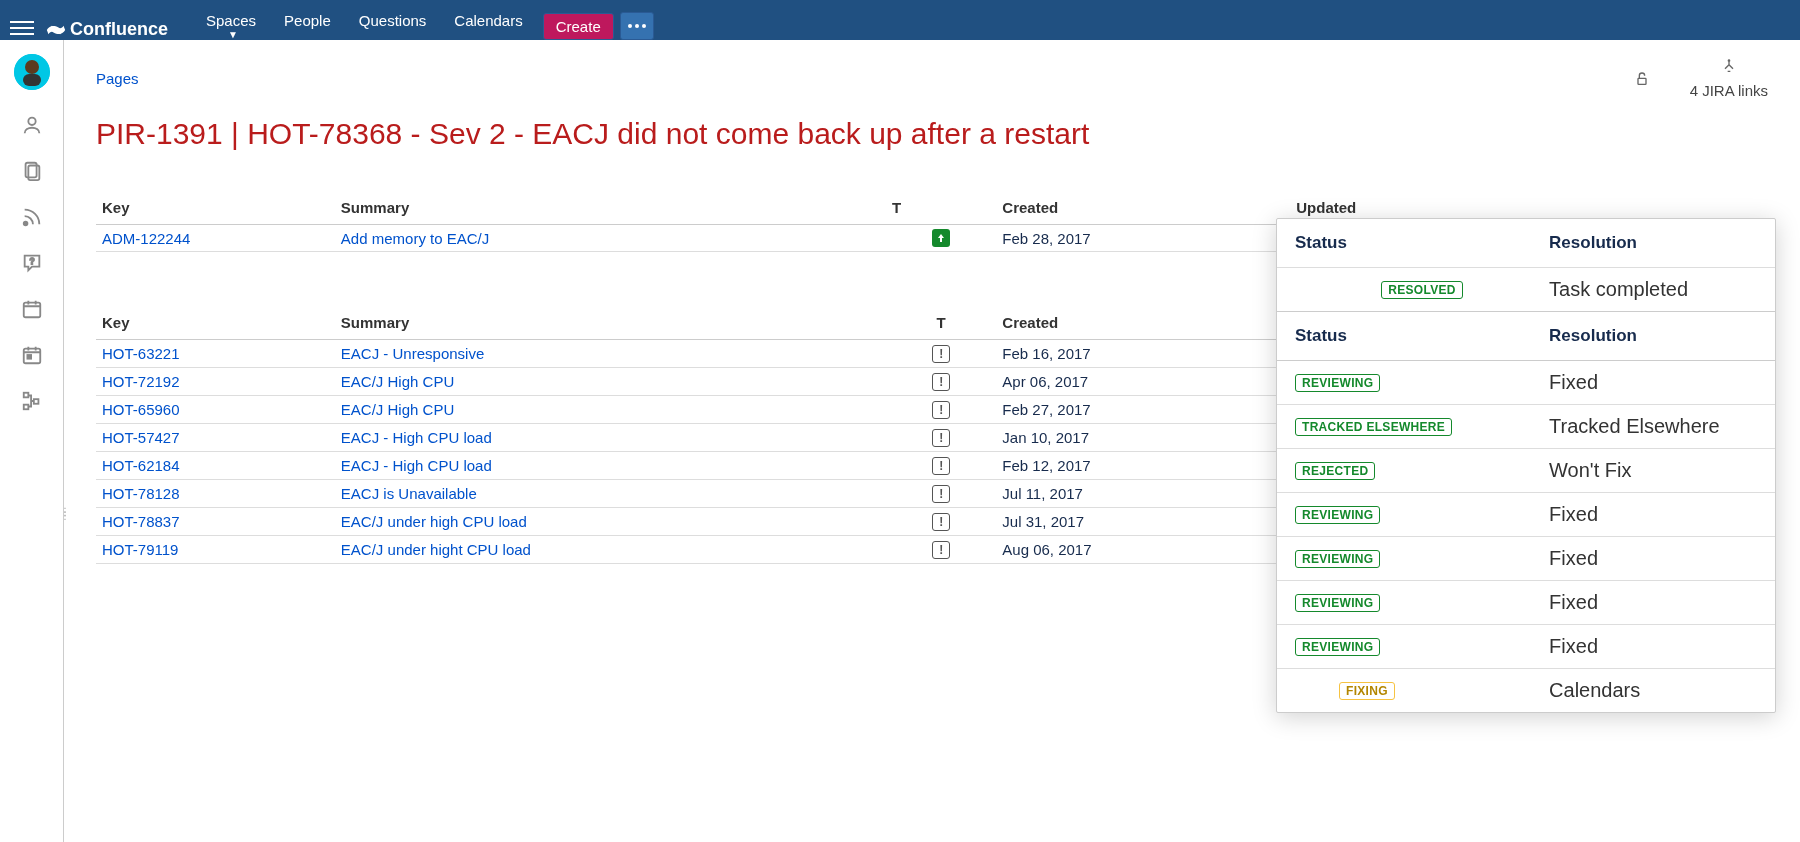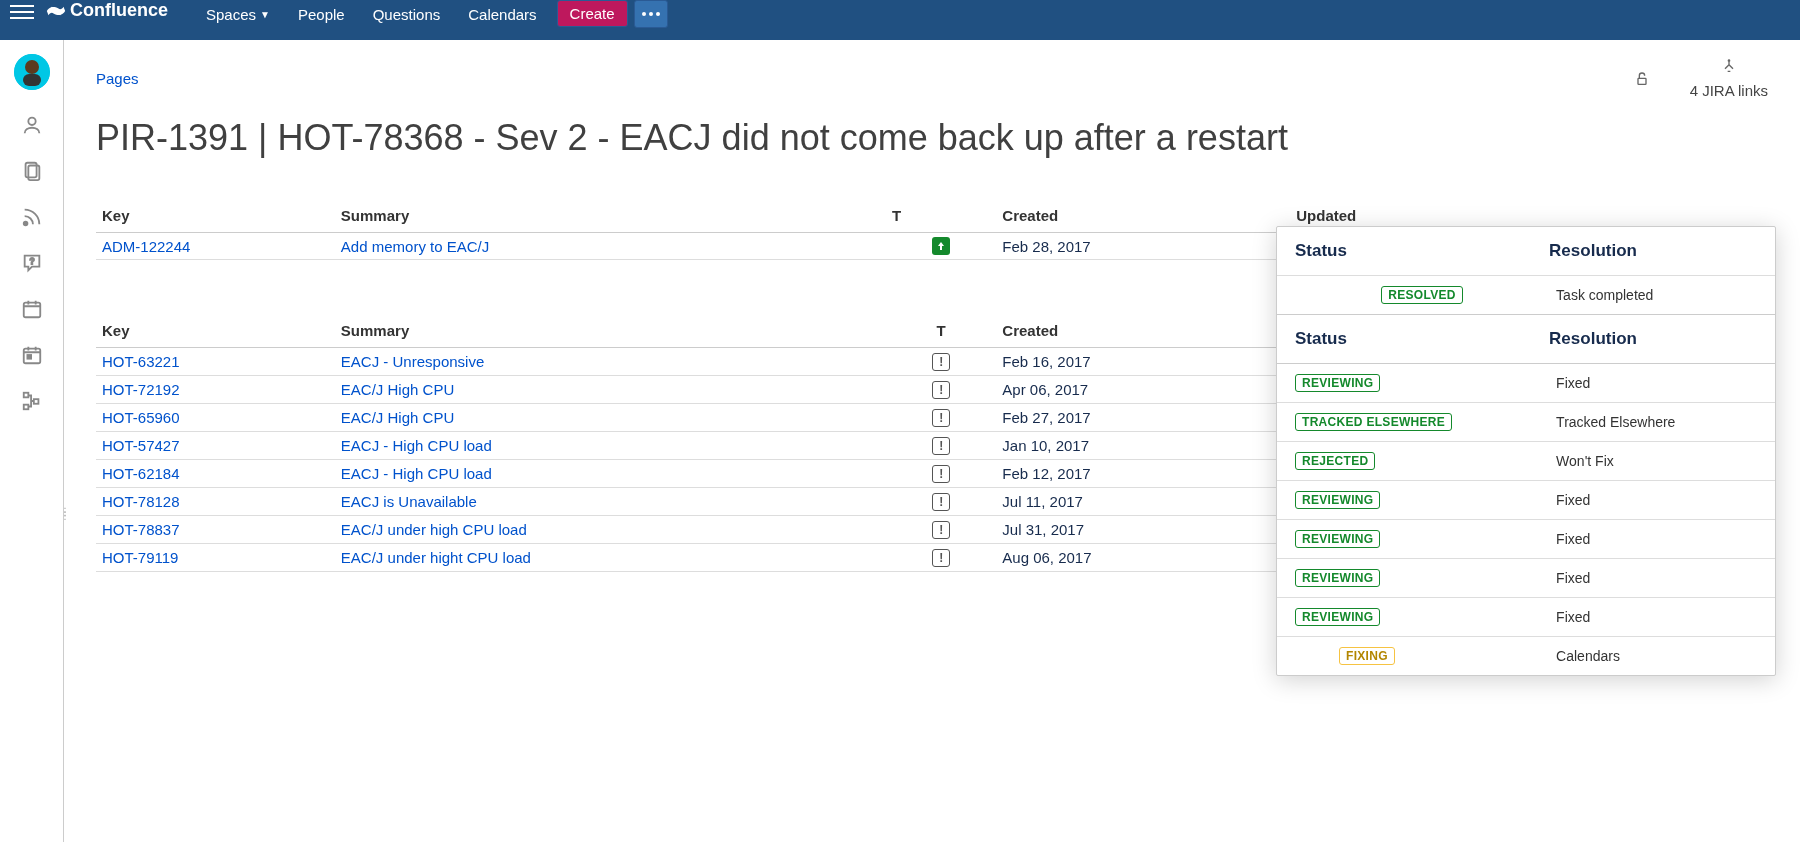--- a/index.html
+++ b/index.html
@@ -1,65 +1,65 @@
 <!DOCTYPE html>
 <html><head>
 <meta charset="utf-8">
 <style>
   * { box-sizing: border-box; margin: 0; padding: 0; }
   body { font-family: -apple-system, BlinkMacSystemFont, "Segoe UI", Arial, sans-serif; font-size: 14px; color: #172B4D; width: 1800px; height: 842px; overflow: hidden; background: #fff; }
 
   
-  .topnav { background: #205081; height: 40px; display:flex; align-items:flex-start; padding:0 10px; color:#fff; }
+  .topnav { background: #205081; height: 40px; display:flex; align-items:flex-end; padding:0 10px; color:#fff; }
   .hamburger { width:24px; height:24px; display:flex; flex-direction:column; justify-content:center; gap:4px; margin-right:12px;}
   .hamburger span{display:block; height:2px; background:#fff;}
   .brand { display:flex; align-items:center; font-weight:600; font-size:18px; margin-right:24px;}
   .brand svg{margin-right:4px;}
-  .navlink { color:#fff; padding:0 14px; height:28px; display:flex; align-items:center; cursor:pointer; font-size:15px;}
+  .navlink { color:#fff; padding:0 14px; height:28px; display:flex; align-items:center; cursor:pointer; font-size:15px;flex-direction:column;}
   .navlink .caret{margin-left:4px; font-size:10px;}
   .create-btn{ background:#be185d; border:1px solid #2a5a94; padding:4px 12px; border-radius:3px; color:#fff; cursor:pointer; font-size:15px; margin-left:6px;}
   .dots-btn{ background:#3572b0; border:1px solid #2a5a94; width:34px; height:28px; border-radius:3px; display:flex; align-items:center; justify-content:center; margin-left:6px; cursor:pointer;}
   .dots-btn span{width:4px;height:4px;background:#fff;border-radius:50%;margin:0 1.5px;}
 
   
   .app { display:flex; height:calc(100% - 40px); }
   .sidebar { width:64px; border-right:1px solid #ccc; display:flex; flex-direction:column; align-items:center; padding-top:14px; gap:24px;}
   .sidebar .avatar{width:36px;height:36px;border-radius:50%; background:#00C7E5; display:flex; align-items:center; justify-content:center; overflow:hidden;}
   .sidebar .sideicon{ width:22px; height:22px; color:#767676; display:flex; align-items:center; justify-content:center; stroke:#888;}
 
   .main { flex:1; padding:18px 32px; position:relative; }
   .crumbs{display:flex; align-items:center; gap:40px; margin-bottom:18px;}
   .crumbs a{color:#0052CC; text-decoration:none; font-size:15px;}
   .crumbs .spacer{flex:1;}
   .jira-links{display:flex; align-items:center; gap:8px; color:#444; font-size:15px;flex-direction:column;}
   .lock-ic, .jira-ic{width:16px;height:16px;}
 
-  h1.page-title{ font-size:36px; color:#404040; font-weight:400; margin-bottom:40px;}
+  h1.page-title{ font-size:30px; color:#b91c1c; font-weight:400; margin-bottom:40px;}
 
   
   table.issues{ width:100%; border-collapse:collapse; margin-top:40px;}
   table.issues th{ text-align:left; font-weight:700; color:#333; font-size:15px; padding:8px 6px; border-bottom:1px solid #ccc;}
   table.issues td{ padding:4px 6px; border-bottom:1px solid #ddd; font-size:15px; vertical-align:middle;}
   table.issues td.link a{color:#0052CC; text-decoration:none;}
   .t-icon{width:18px;height:18px;display:inline-flex;align-items:center;justify-content:center;border-radius:3px;}
   .t-up{background:#14892c;}
   .t-alert{border:1.5px solid #555;color:#555;font-weight:700;font-size:12px;line-height:1;}
 
   
-  .status-panel{ position:absolute; right:24px; top:186px; width:500px; background:#fff; border:1px solid #ccc; border-radius:2px; box-shadow:0 4px 24px rgba(0,0,0,0.18);}
+  .status-panel{ position:absolute; right:24px; top:178px; width:500px; background:#fff; border:1px solid #ccc; border-radius:2px; box-shadow:0 4px 24px rgba(0,0,0,0.18);}
   .status-panel .sec{border-bottom:1px solid #ccc;}
   .status-panel .hdr{display:flex; padding:14px 18px; font-weight:700; font-size:17px;}
   .status-panel .hdr>div:first-child{flex:0 0 55%;}
   .status-panel .row{display:flex; padding:10px 18px; align-items:center; border-top:1px solid #ddd;}
   .status-panel .row>div:first-child{flex:0 0 55%;}
   .status-panel .sec .row:first-of-type{border-top:1px solid #ccc;}
   .lozenge{display:inline-block; padding:1px 6px; border-radius:3px; font-size:12px; font-weight:700; letter-spacing:.3px;}
   .lz-green{border:1px solid #14892c; color:#14892c;}
   .lz-yellow{border:1px solid #f6c342; color:#b38600;margin-left:44px;}
-  .res{font-size:14px;color:#333;margin-left:7px;}
+  .res{font-size:20px;color:#333;}
 
   .col-key{width:13%;}
   .col-summary{width:30%;}
   .col-t{width:6%; text-align:center;}
   .col-date{width:16%;}
   .col-due{width:10%;}
 
   .tbl2-gap { height:14px; }
 
   .drag-dots{position:absolute; left:-4px; top:470px; color:#aaa; font-size:10px; line-height:4px;}

